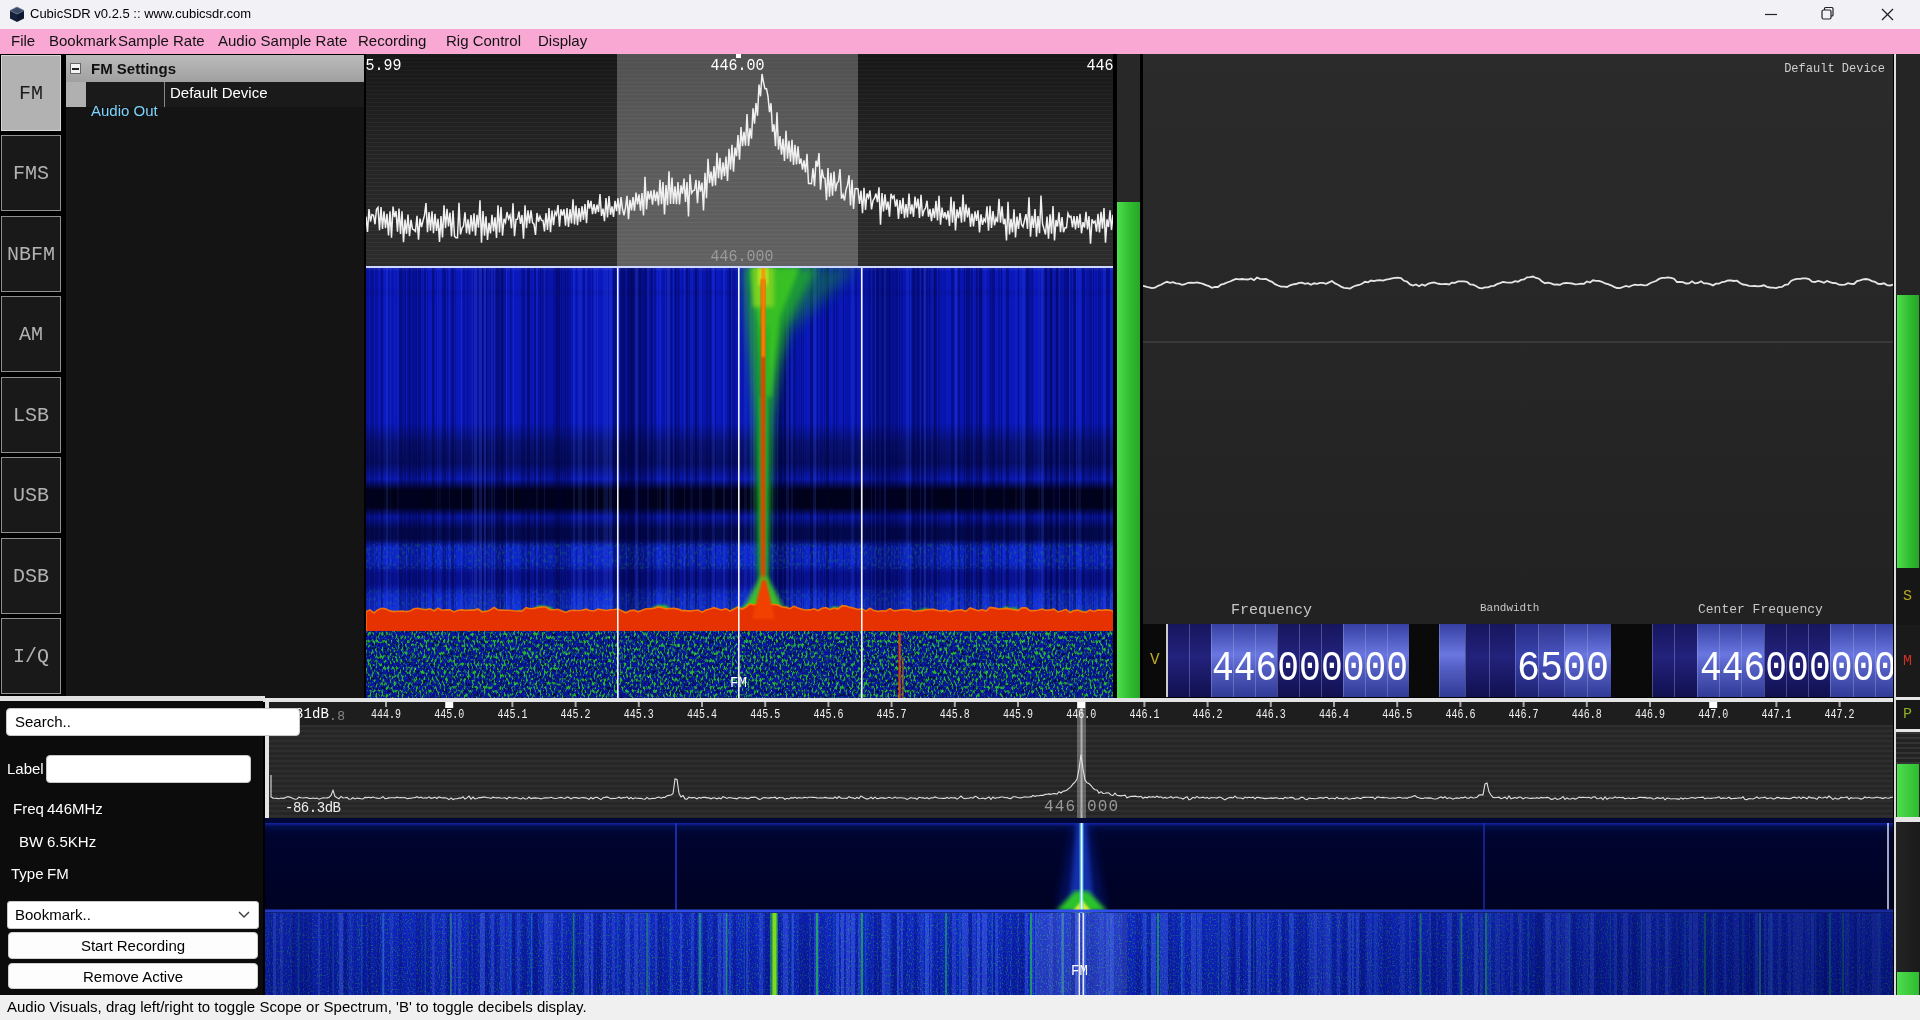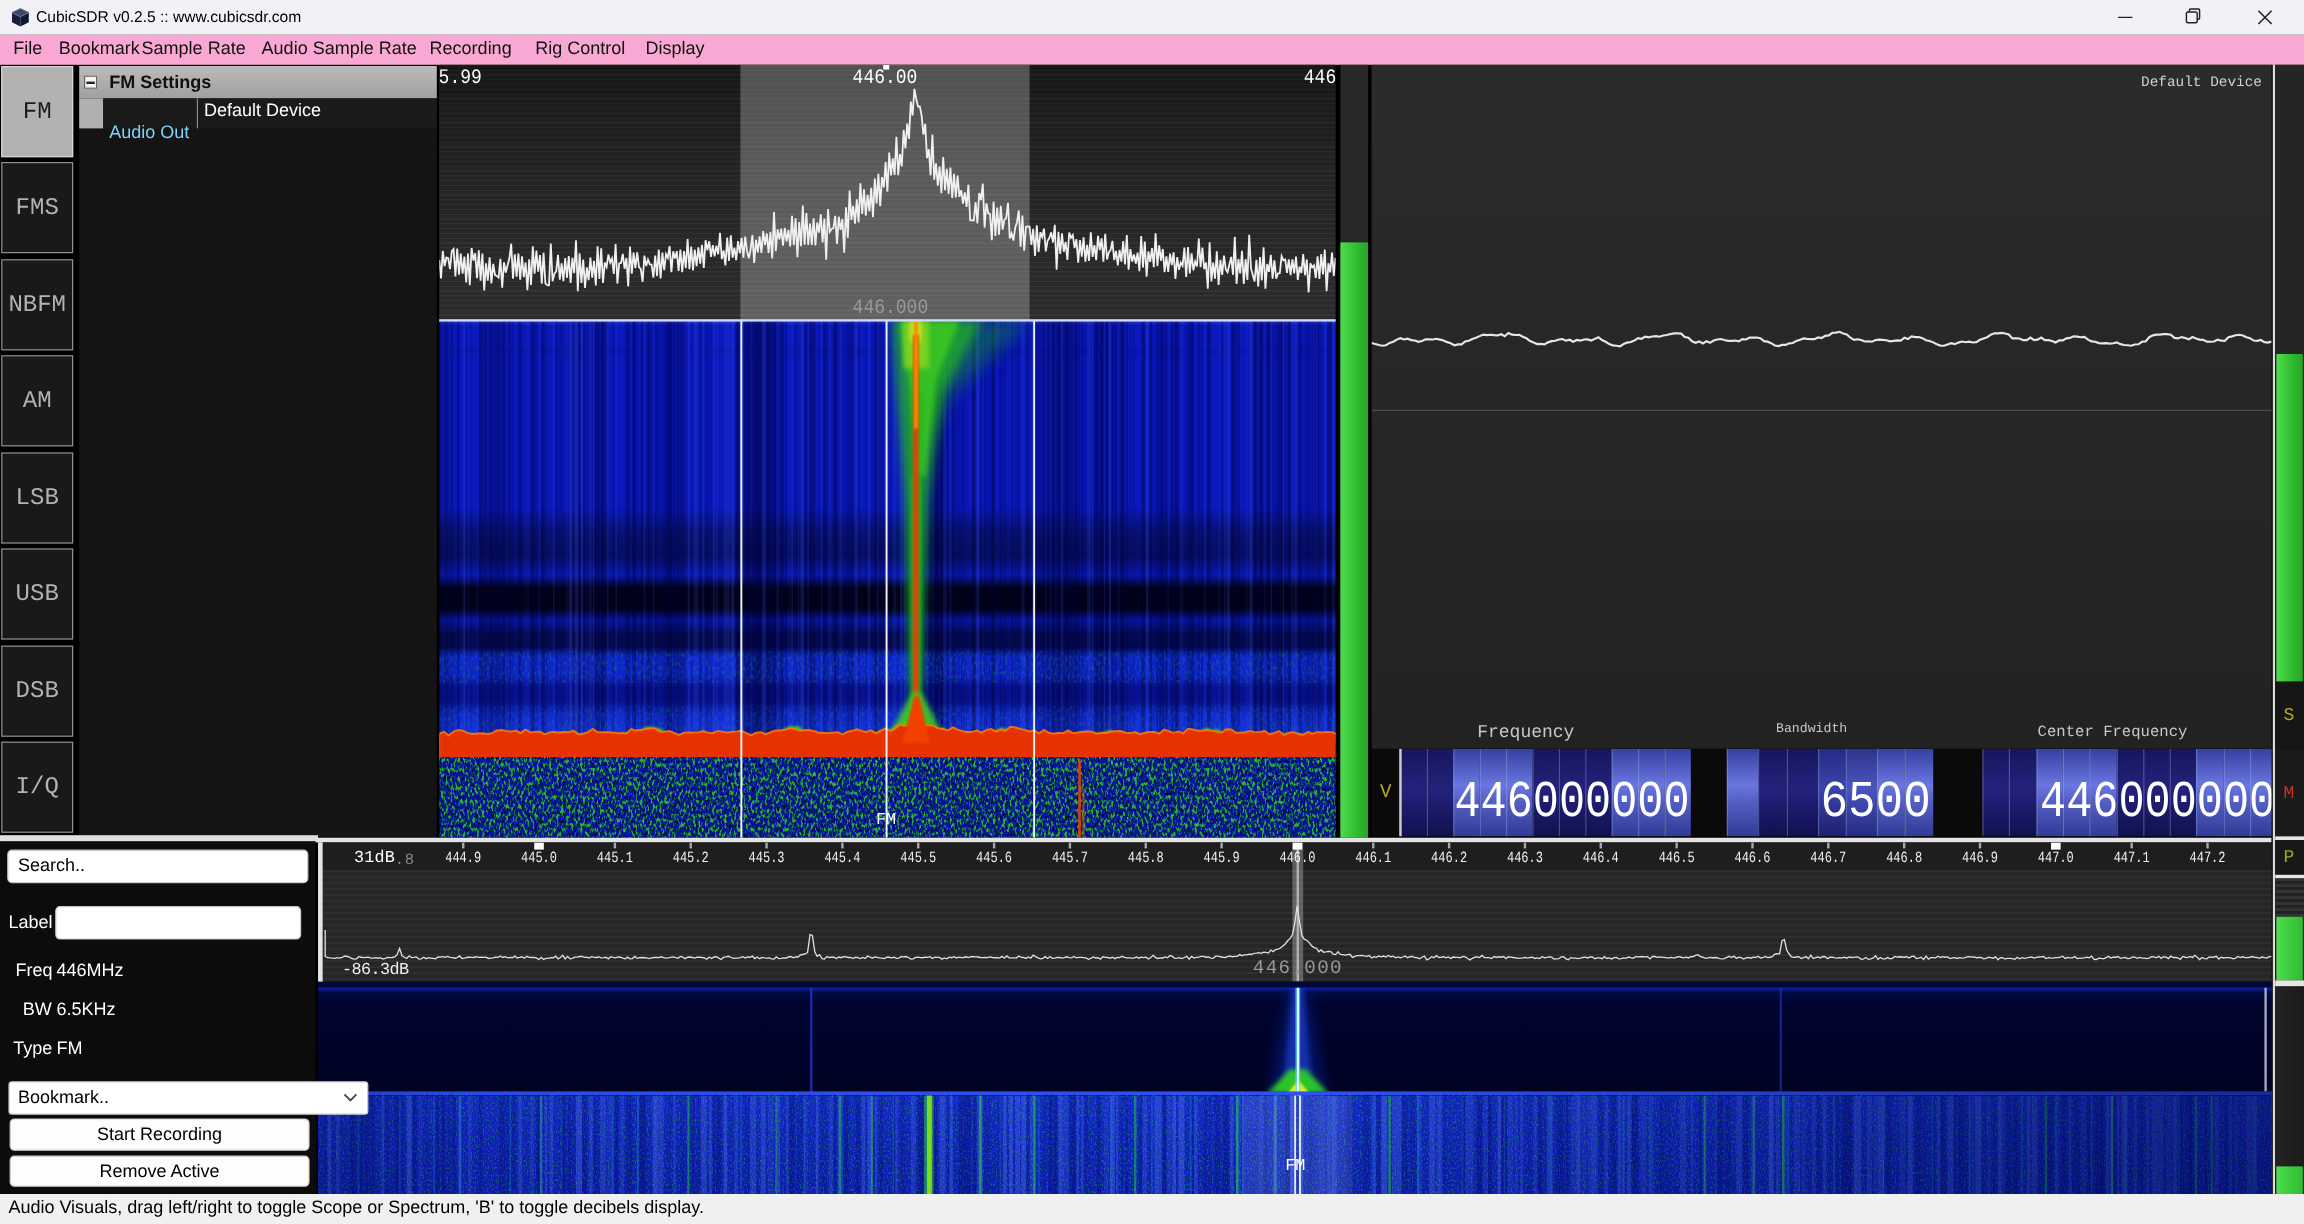--- a/index.html
+++ b/index.html
@@ -1024,32 +1024,32 @@
   <rect x="770" y="90" width="92" height="82" fill="#a0b4ff" opacity="0.16"></rect>
   <rect x="813.5" y="90" width="1.6" height="82" fill="#f0f0ff" opacity="0.95"></rect>
   <rect x="817.5" y="90" width="1.6" height="82" fill="#f0f0ff" opacity="0.95"></rect>
   <rect x="0" y="86" width="1628" height="86" fill="url(#bdim)"></rect>
   <text x="806" y="256" font-size="14" font-family="Liberation Mono" fill="#fff" transform="translate(0,-104)">FM</text>
  </svg>
 </div>
 
 <div class="abs" style="left:0;top:696px;width:265px;height:6px;background:#e0e0e0"></div>
 <div class="abs" style="left:0;top:701px;width:263px;height:294px;background:#0c0c0c">
- <div class="inp" style="left:6px;top:7px;width:251px;height:28px">
+ <div class="inp" style="left:6px;top:7px;width:294px;height:28px">
       <div style="position:absolute;left:8px;top:4px;font-size:15px;color:#000">Search..</div>
     </div>
  <div class="wlbl" style="left:7px;top:59px">Label</div>
  <div class="inp" style="left:46px;top:54px;width:205px;height:28px"></div>
  <div class="wlbl" style="left:13px;top:99px">Freq</div>
     <div class="wlbl" style="left:47px;top:99px">446MHz</div>
  <div class="wlbl" style="left:19px;top:132px">BW</div>
     <div class="wlbl" style="left:47px;top:132px">6.5KHz</div>
  <div class="wlbl" style="left:11px;top:164px">Type</div>
     <div class="wlbl" style="left:47px;top:164px">FM</div>
- <div class="inp" style="left:7px;top:200px;width:300px;height:28px;border-radius:3px">
+ <div class="inp" style="left:7px;top:200px;width:252px;height:28px;border-radius:3px">
    <div style="position:absolute;left:7px;top:4px;font-size:15px;color:#000">Bookmark..</div>
    <svg style="position:absolute;right:8px;top:9px" width="12" height="8" viewBox="0 0 12 8">
         <path d="M1 1 L6 6 L11 1" fill="none" stroke="#444" stroke-width="1.5"></path>
       </svg>
  </div>
  <div class="btnw" style="left:8px;top:231px;width:250px;height:27px">Start Recording</div>
  <div class="btnw" style="left:8px;top:262px;width:250px;height:26px">Remove Active</div>
 </div>
 
 <div class="abs" style="left:0;top:995px;width:1920px;height:25px;background:#f0f0f0">

